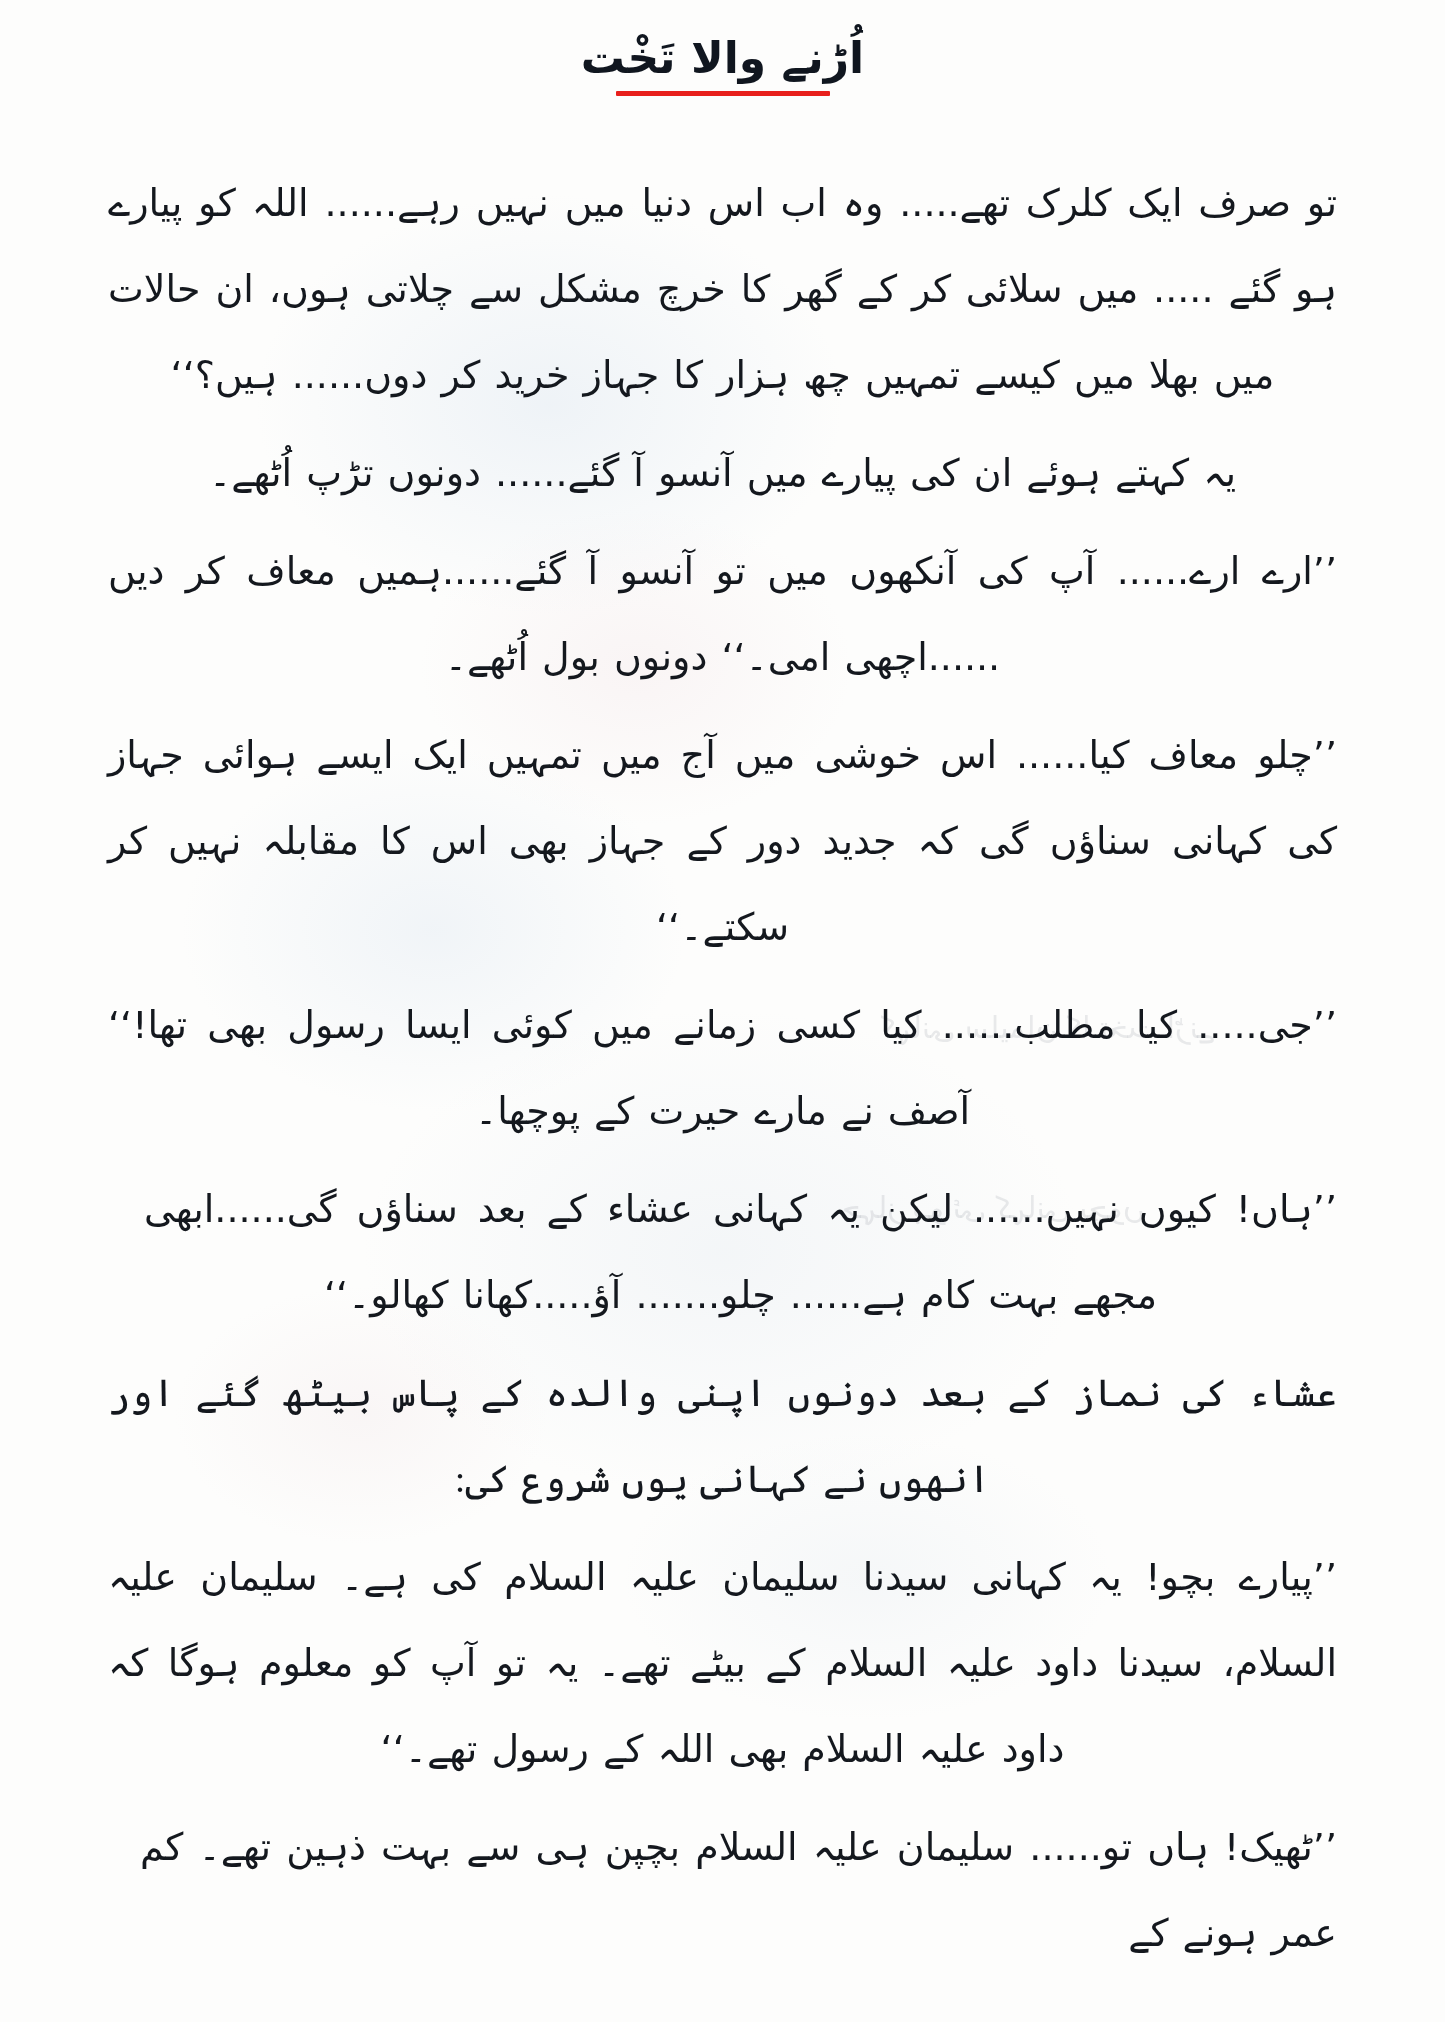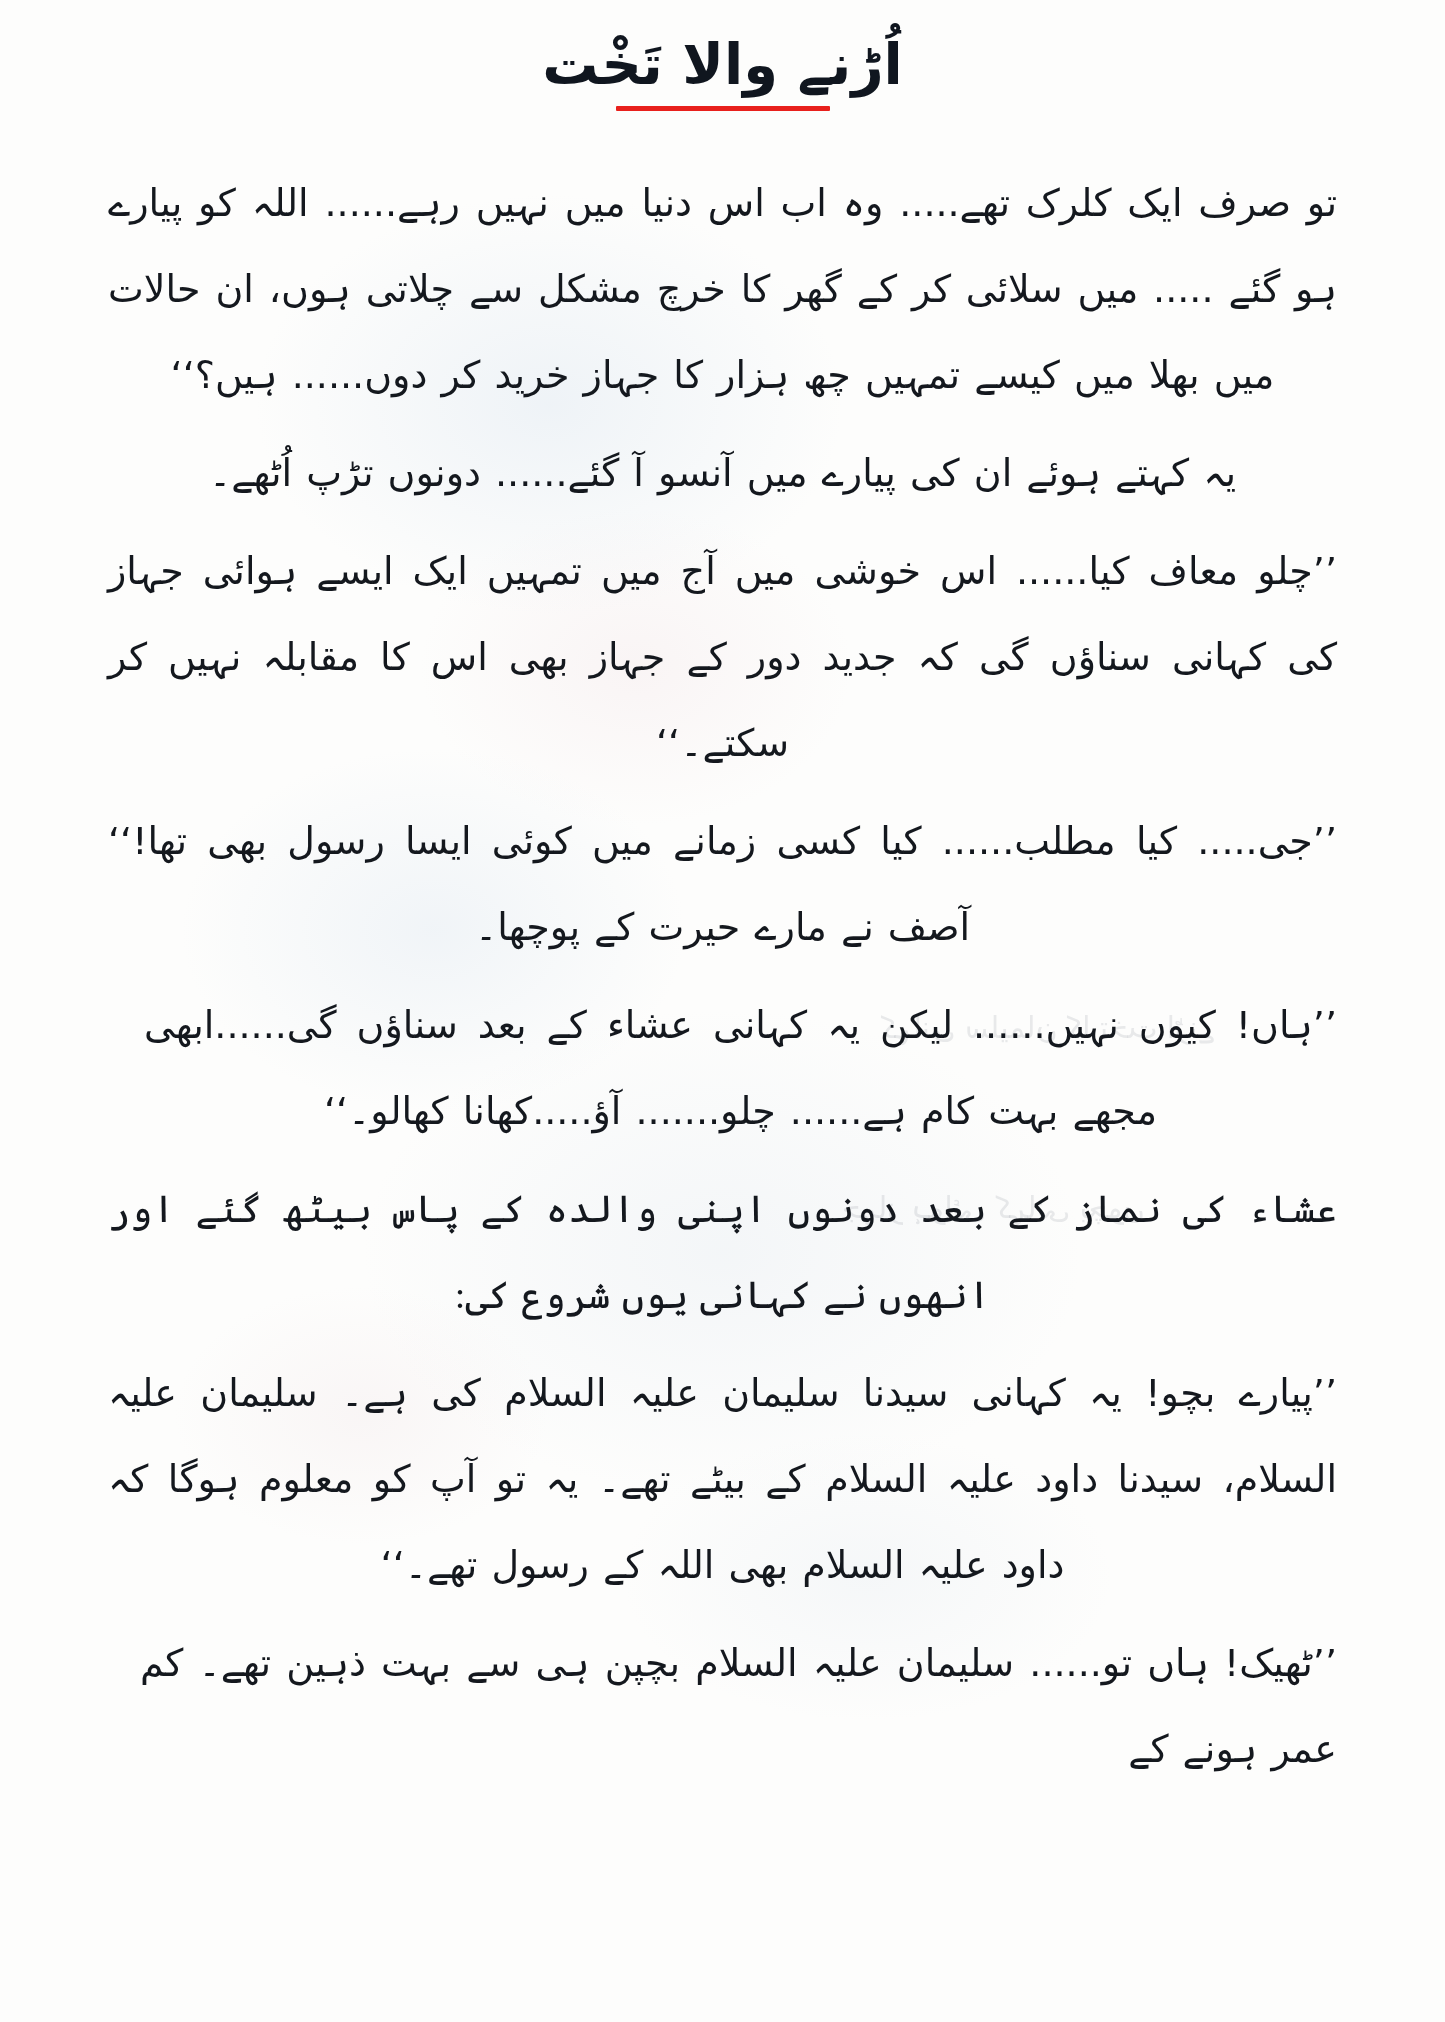--- a/index.html
+++ b/index.html
@@ -62,21 +62,21 @@
     position: absolute;
     top: 30px;
     left: 0;
     width: 100%;
     text-align: center;
   }
 
   .title-text {
     display: inline-block;
     font-family: "DejaVu Sans", sans-serif;
-    font-size: 56px;
+    font-size: 44px;
     font-weight: 700;
     color: #10161f;
     line-height: 1.25;
     letter-spacing: 0;
     direction: rtl;
     padding: 0 6px;
   }
 
   .title-rule {
     width: 214px;
@@ -127,20 +127,21 @@
       <div class="title-text">اُڑنے والا تَخْت</div>
       <div class="title-rule" style="background: rgb(232, 32, 28);"></div>
     </div>
 
     <div class="body-block">
 
       <p class="para" style="color: rgb(20, 24, 30);">تو صرف ایک کلرک تھے..... وہ اب اس دنیا میں نہیں رہے...... اللہ کو پیارے ہو گئے ..... میں سلائی کر کے گھر کا خرچ مشکل سے چلاتی ہوں، ان حالات میں بھلا میں کیسے تمہیں چھ ہزار کا جہاز خرید کر دوں...... ہیں؟‘‘</p>
 
       <p class="para" style="color: rgb(20, 24, 30);">یہ کہتے ہوئے ان کی پیارے میں آنسو آ گئے...... دونوں تڑپ اُٹھے۔</p>
 
+      <p class="para" style="color: rgb(20, 24, 30);">’’ارے ارے...... آپ کی آنکھوں میں تو آنسو آ گئے......ہمیں معاف کر دیں ......اچھی امی۔‘‘ دونوں بول اُٹھے۔</p>
 
       <p class="para" style="color: rgb(20, 24, 30);">’’چلو معاف کیا...... اس خوشی میں آج میں تمہیں ایک ایسے ہوائی جہاز کی کہانی سناؤں گی کہ جدید دور کے جہاز بھی اس کا مقابلہ نہیں کر سکتے۔‘‘</p>
 
       <p class="para" style="color: rgb(20, 24, 30);">’’جی..... کیا مطلب...... کیا کسی زمانے میں کوئی ایسا رسول بھی تھا!‘‘ آصف نے مارے حیرت کے پوچھا۔</p>
 
       <p class="para" style="color: rgb(20, 24, 30); margin-left: 36px;">’’ہاں! کیوں نہیں...... لیکن یہ کہانی عشاء کے بعد سناؤں گی......ابھی مجھے بہت کام ہے...... چلو....... آؤ.....کھانا کھالو۔‘‘</p>
 
       <p class="para" style="color: rgb(20, 24, 30); font-family: Liberation Serif, serif;">عشاء کی نماز کے بعد دونوں اپنی والدہ کے پاس بیٹھ گئے اور انھوں نے کہانی یوں شروع کی:</p>
 
       <p class="para" style="color: rgb(20, 24, 30);">’’پیارے بچو! یہ کہانی سیدنا سلیمان علیہ السلام کی ہے۔ سلیمان علیہ السلام، سیدنا داود علیہ السلام کے بیٹے تھے۔ یہ تو آپ کو معلوم ہوگا کہ داود علیہ السلام بھی اللہ کے رسول تھے۔‘‘</p>

